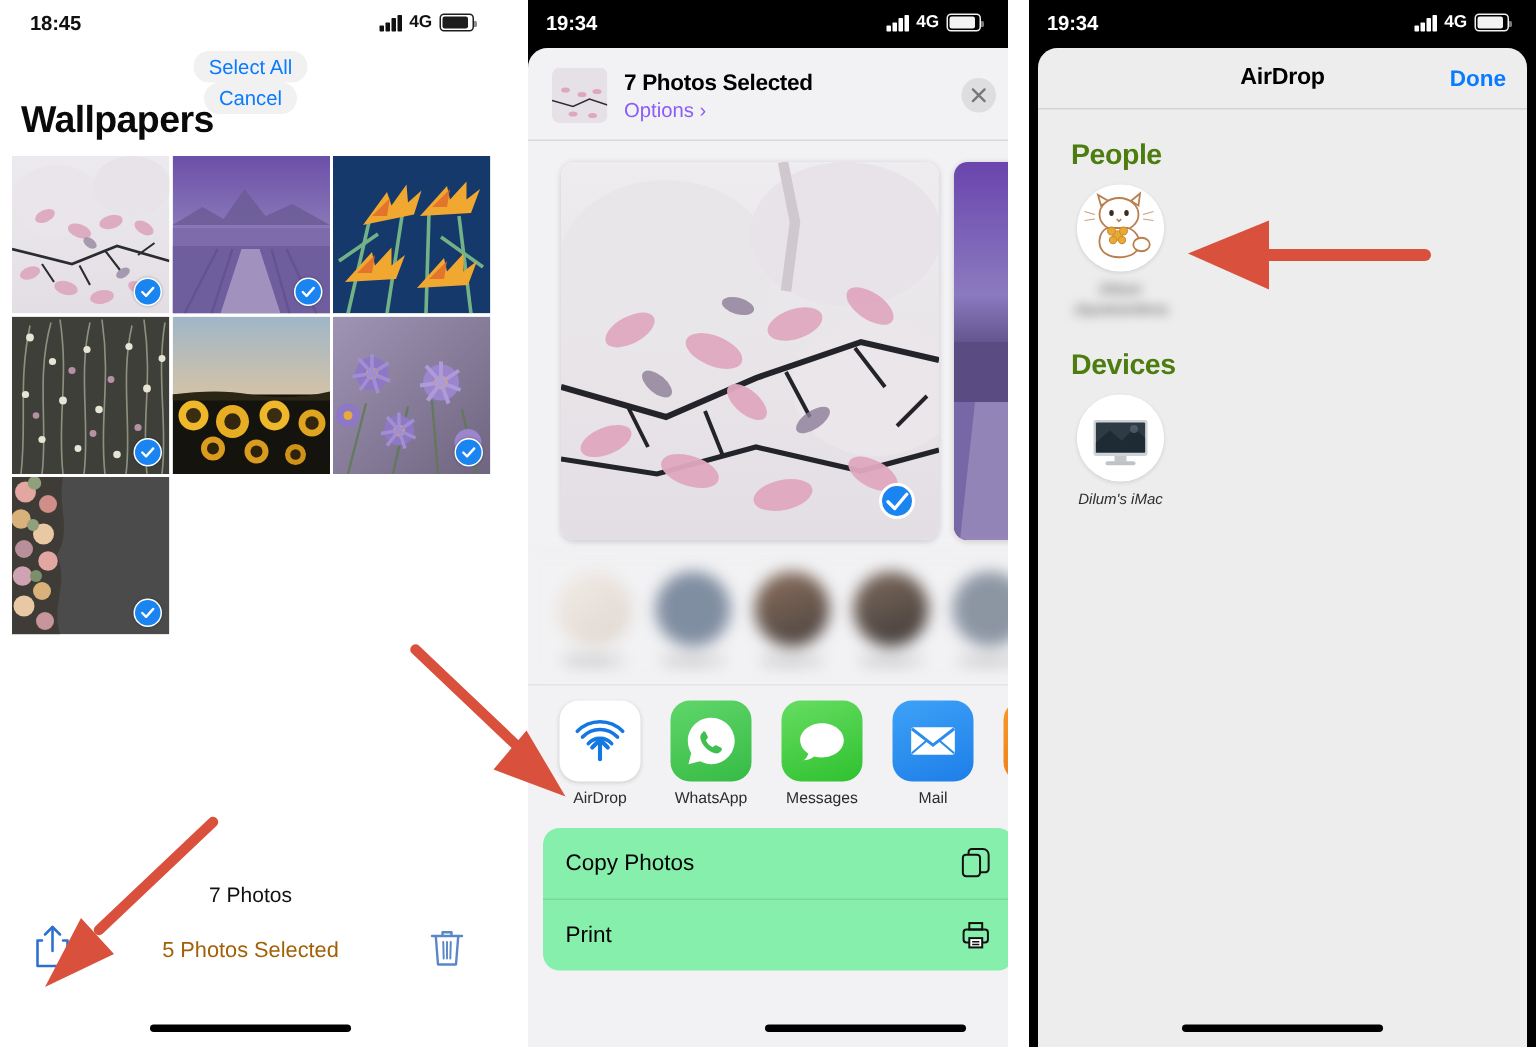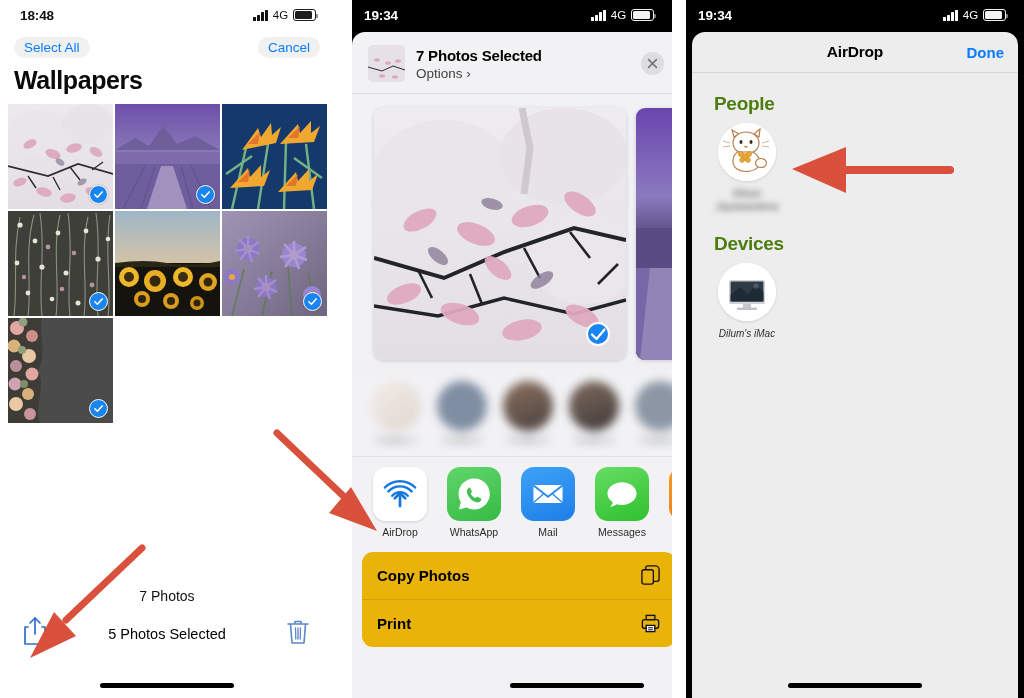--- a/index.html
+++ b/index.html
@@ -20,63 +20,63 @@
     justify-content:space-between; padding: 0 18px 0 20px;
     font-size: 13.5px; font-weight: bold; letter-spacing:-0.1px;
   }
   .statusbar.light { background: #ffffff; color: #111; }
   .statusbar.dark  { background: #000000; color: #ffffff; padding-left: 12px; }
   .sb-right { display:flex; align-items:center; gap:5px; }
   .sig { display:flex; align-items:flex-end; gap:1.5px; height:11px; }
   .sig i { display:block; width:2.5px; background: currentColor; border-radius:0.5px; }
   .sig i:nth-child(1){height:4px;} .sig i:nth-child(2){height:6px;}
   .sig i:nth-child(3){height:8.5px;} .sig i:nth-child(4){height:11px;}
-  .netlabel { font-size:11.5px; font-weight:normal; }
+  .netlabel { font-size:11.5px; font-weight:bold; }
   .batt { position:relative; width:23px; height:11.5px; border:1.2px solid currentColor;
           border-radius:3px; opacity:.95; }
   .batt::after { content:""; position:absolute; right:-3.4px; top:3.4px; width:2px; height:4.4px;
                  background: currentColor; border-radius:0 1px 1px 0; opacity:.5; }
   .batt i { position:absolute; left:1.2px; top:1.2px; bottom:1.2px; width:17px;
             background: currentColor; border-radius:1.5px; }
 
   
   #panel1 { left:0; width:334px; }
   .p1-topbar { display:flex; justify-content:space-between; align-items:center;
-               padding: 4px 14px 0 14px; height:30px; }
+               padding: 4px 14px 0 14px; height:30px;flex-direction:column; }
   .pill { font-size:13.5px; color:#0a7bff; padding:3px 10px; border-radius:13px;
           background: rgba(120,120,128,0.10); }
   .p1-title { font-size:25px; font-weight:bold; color:#0a0a0a; padding:6px 0 9px 14px; letter-spacing:-0.4px; }
 
   .grid { display:grid; grid-template-columns: repeat(3, 105px); gap:2px; padding-left:8px; }
   .cell { position:relative; width:105px; height:105px; overflow:hidden; }
   .chk { position:absolute; right:5px; bottom:5px; width:19px; height:19px; border-radius:50%;
          background:#1a84f0; border:1.4px solid #fff; display:flex; align-items:center;
          justify-content:center; box-shadow:0 0 2px rgba(0,0,0,.3); }
   .chk svg { width:11px; height:11px; display:block; }
 
   .p1-footer { position:absolute; left:0; right:0; bottom:0; height:110px; }
   .p1-count  { position:absolute; top:0px; left:0; right:0; text-align:center;
                font-size:14px; color:#111; }
   .p1-sel    { position:absolute; top:38px; left:0; right:0; text-align:center;
-               font-size:14.5px; color:#000000; }
+               font-size:14.5px; color:#a16207; }
   .p1-share  { position:absolute; left:22px; top:28px; width:26px; height:30px; color:#2c6fd1; }
   .p1-trash  { position:absolute; right:24px; top:30px; width:24px; height:28px; color:#5b86c7; }
   .homebar { position:absolute; bottom:10px; left:50%; transform:translateX(-50%);
              width:134px; height:5px; border-radius:3px; background:#000; }
 
   
   #panel2 { left:352px; width:320px; background:#000; }
   .sheet { position:absolute; left:0; right:-14px; top:32px; bottom:0;
            background:#f2f2f4; border-radius:13px 13px 0 0; }
   .sheet-head { display:flex; align-items:center; gap:11px; padding:13px 12px 11px 16px;
                 border-bottom:1px solid rgba(0,0,0,.10); }
   .sheet-thumb { width:37px; height:37px; border-radius:5px; overflow:hidden; flex:none; }
   .sheet-txt { flex:1; min-width:0; }
   .sheet-title { font-size:15px; font-weight:bold; color:#000; letter-spacing:-0.2px; }
-  .sheet-opts { font-size:13.5px; color:#404040; margin-top:2px; }
+  .sheet-opts { font-size:13.5px; color:#8b5cf6; margin-top:2px; }
   .close-btn { width:23px; height:23px; border-radius:50%; background:rgba(120,120,128,.16);
                display:flex; align-items:center; justify-content:center; flex:none; margin-right:10px; }
   .close-btn svg { width:11px; height:11px; }
 
   .pv-row { display:flex; gap:10px; padding:14px 0 8px 22px; }
   .pv-card { width:252px; height:252px; border-radius:9px; overflow:hidden;
              position:relative; background:#fff; box-shadow:0 1px 4px rgba(0,0,0,.16); flex:none; }
   .pv-card.small { width:62px; }
 
   .contacts { display:flex; gap:14px; padding:12px 0 10px 18px; background:#f2f2f4;
@@ -85,21 +85,21 @@
   .contact .av { width:50px; height:50px; border-radius:50%; margin:0 auto; }
   .contact .nm { font-size:9px; color:#555; margin-top:4px; line-height:1.25; }
 
   .apps { display:flex; gap:14px; padding:10px 0 6px 18px; background:#f2f2f4;
           border-top:1px solid rgba(0,0,0,.09); }
   .app { width:60px; text-align:center; flex:none; }
   .app .ic { width:54px; height:54px; border-radius:13px; margin:0 auto;
              display:flex; align-items:center; justify-content:center; }
   .app .lb { font-size:10.5px; color:#2b2b2b; margin-top:5px; }
 
-  .actions { margin:8px 10px 0 10px; background:#eab308; border-radius:11px; overflow:hidden;font-weight:bold; }
+  .actions { margin:8px 10px 0 10px; background:#86efac; border-radius:11px; overflow:hidden; }
   .act { display:flex; align-items:center; justify-content:space-between;
          padding:13px 15px; font-size:15px; color:#000; }
   .act + .act { border-top:1px solid rgba(0,0,0,.09); }
   .act svg { width:21px; height:21px; }
 
   
   #panel3 { left:686px; width:338px; background:#000; }
   .ad-sheet { position:absolute; left:6px; right:6px; top:32px; bottom:0;
               background:#ededee; border-radius:13px 13px 0 0; }
   .ad-nav { height:41px; display:flex; align-items:center; justify-content:center;
@@ -120,21 +120,21 @@
 </style>
 </head>
 <body>
 
 <div id="stage">
 
   <div class="panel" id="panel1">
     <div class="panel-inner">
 
       <div class="statusbar light">
-        <span>18:48</span>
+        <span>18:45</span>
         <span class="sb-right">
           <span class="sig">
               <i></i>
               <i></i>
               <i></i>
               <i></i>
             </span>
           <span class="netlabel">4G</span>
           <span class="batt">
               <i></i>
@@ -588,37 +588,37 @@
             <div class="ic" style="background:linear-gradient(160deg,#60d66a,#36bb45)">
               <svg viewBox="0 0 44 44" width="40" height="40">
                 <path d="M22 5 C 12.6 5 5 12.6 5 22 c0 3.2 0.9 6.2 2.5 8.8 L5.5 39 l8.5 -2.2 A17 17 0 1 0 22 5 Z" fill="#fff"></path>
                 <path d="M16 15 c0.7 -0.4 1.6 -0.2 2 0.6 l1.5 3 c0.3 0.7 0.1 1.4 -0.4 1.9 l-0.9 0.9 c1.1 2.3 2.9 4.1 5.2 5.2 l0.9 -0.9 c0.5 -0.5 1.2 -0.7 1.9 -0.4 l3 1.5 c0.8 0.4 1 1.3 0.6 2 -0.9 1.6 -2.8 2.6 -4.6 2.2 -5.3 -1.2 -9.8 -5.7 -11 -11 -0.4 -1.8 0.6 -3.7 2.2 -4.6 z" fill="#40bf4f"></path>
               </svg>
             </div>
             <div class="lb">WhatsApp</div>
           </div>
 
           <div class="app">
+            <div class="ic" style="background:linear-gradient(160deg,#66dd62,#2fc12f)">
+              <svg viewBox="0 0 44 44" width="40" height="40">
+                <path d="M22 9 C 13.2 9 6 14.6 6 21.5 c0 3.9 2.3 7.4 5.9 9.6 -0.4 1.9 -1.6 3.8 -3.4 5.1 2.9 -0.2 5.7 -1.3 7.8 -2.9 1.8 0.5 3.7 0.8 5.7 0.8 8.8 0 16 -5.6 16 -12.6 S 30.8 9 22 9 Z" fill="#fff"></path>
+              </svg>
+            </div>
+            <div class="lb">Messages</div>
+          </div>
+
+          <div class="app">
             <div class="ic" style="background:linear-gradient(160deg,#3ea1f7,#1d7fe8)">
               <svg viewBox="0 0 44 44" width="40" height="40">
                 <rect x="6" y="12" width="32" height="20" rx="2" fill="#fff"></rect>
                 <path d="M6.5 13 L22 25 L37.5 13" stroke="#2b8ced" stroke-width="2.2" fill="none"></path>
                 <path d="M6.5 31 L17 22 M37.5 31 L27 22" stroke="#2b8ced" stroke-width="1.6" fill="none"></path>
               </svg>
             </div>
             <div class="lb">Mail</div>
-          </div>
-
-          <div class="app">
-            <div class="ic" style="background:linear-gradient(160deg,#66dd62,#2fc12f)">
-              <svg viewBox="0 0 44 44" width="40" height="40">
-                <path d="M22 9 C 13.2 9 6 14.6 6 21.5 c0 3.9 2.3 7.4 5.9 9.6 -0.4 1.9 -1.6 3.8 -3.4 5.1 2.9 -0.2 5.7 -1.3 7.8 -2.9 1.8 0.5 3.7 0.8 5.7 0.8 8.8 0 16 -5.6 16 -12.6 S 30.8 9 22 9 Z" fill="#fff"></path>
-              </svg>
-            </div>
-            <div class="lb">Messages</div>
           </div>
 
           <div class="app">
             <div class="ic" style="background:linear-gradient(160deg,#f79a28,#ec7a14)">
               
             </div>
             <div class="lb">B</div>
           </div>
         </div>
 

